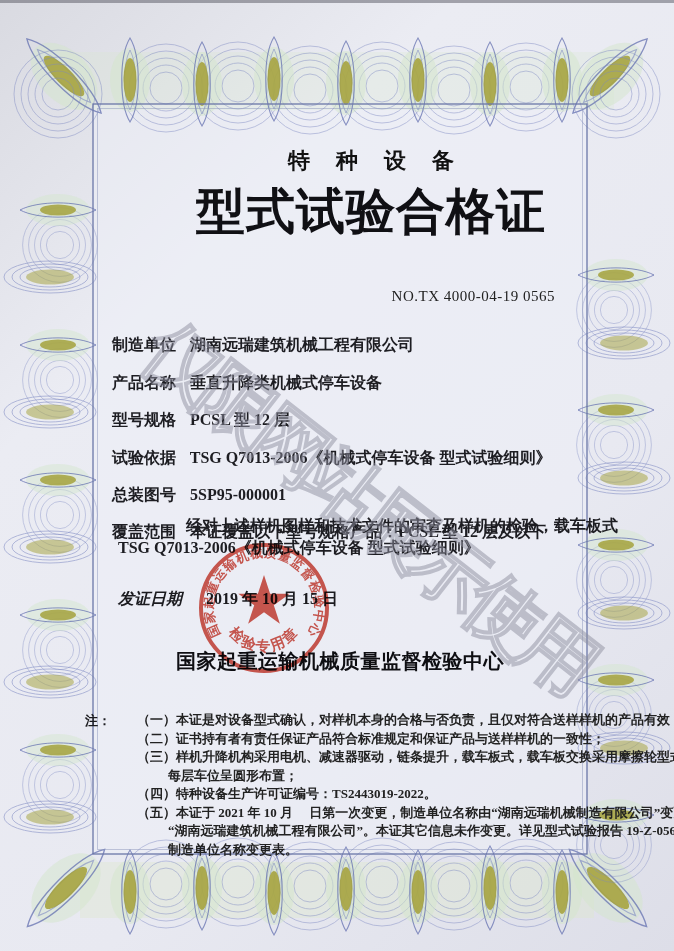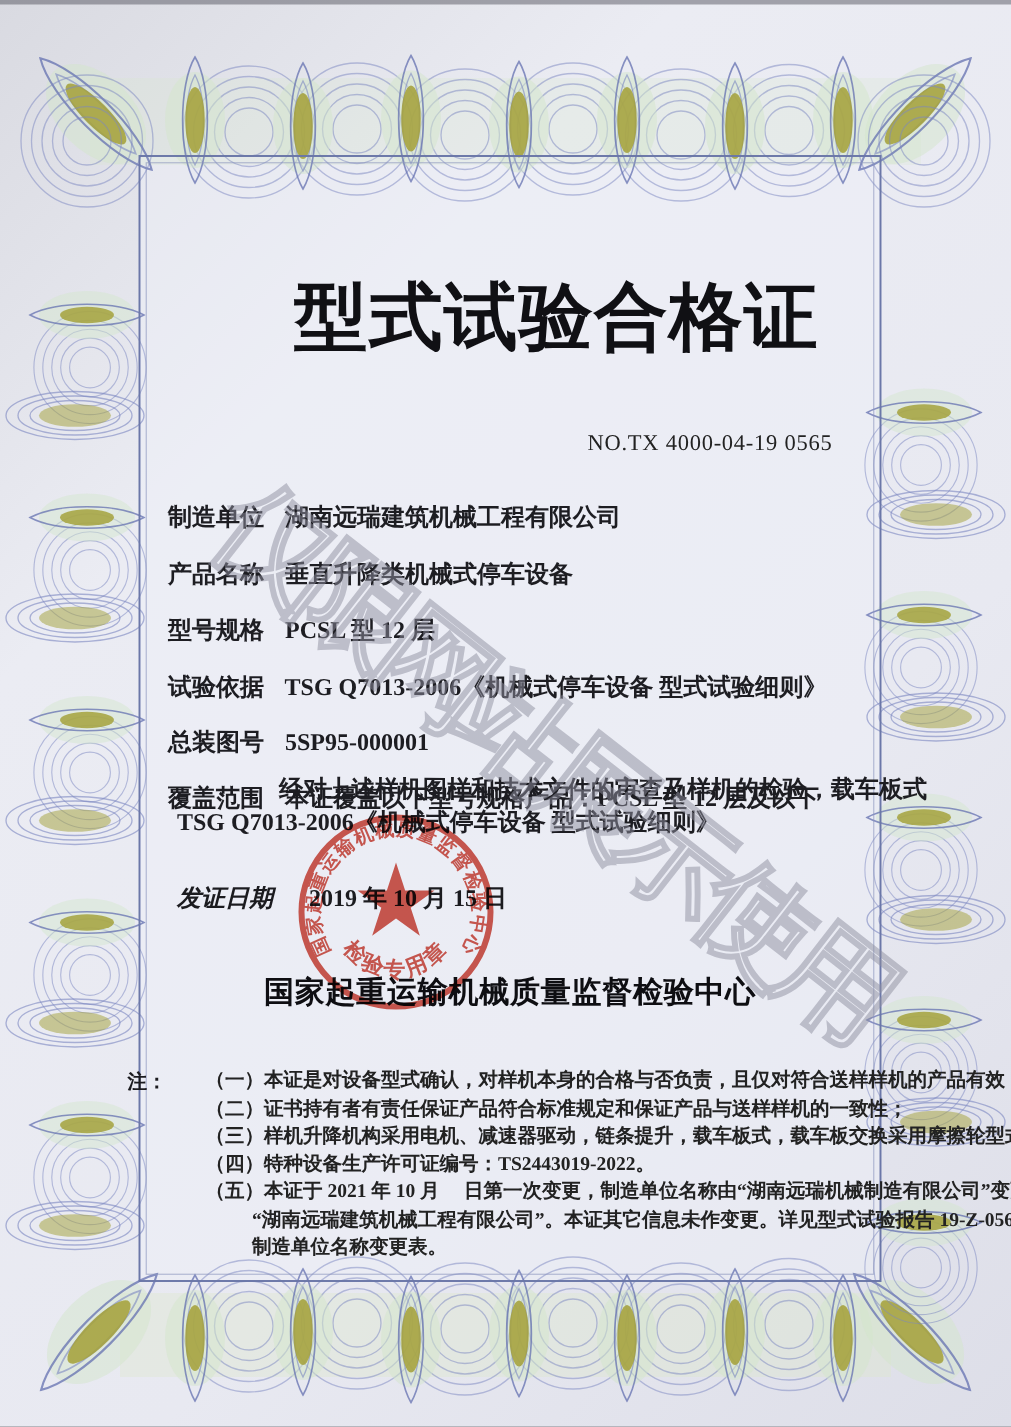--- a/index.html
+++ b/index.html
@@ -167,20 +167,21 @@
     <use href="#ovalH" x="624" y="343"></use>
       <use href="#ovalH" x="624" y="478"></use>
       <use href="#ovalH" x="624" y="613"></use>
     <use href="#ovalH" x="624" y="748"></use>
 
     <rect x="93" y="104" width="494" height="750" fill="none" stroke="#6b77a8" stroke-width="1.3"></rect>
     <rect x="97.5" y="108.5" width="485" height="741" fill="none" stroke="#8a94bd" stroke-width="0.8" opacity="0.6"></rect>
   </svg>
 
   <div class="content">
+    <div class="abs supertitle">特种设备</div>
     <div class="abs title">型式试验合格证</div>
     <div class="abs certno">NO.TX 4000-04-19 0565</div>
 
     <div class="abs fr f1">
       <span class="lbl">制造单位</span>
       <span>湖南远瑞建筑机械工程有限公司</span>
     </div>
     <div class="abs fr f2">
       <span class="lbl">产品名称</span>
       <span>垂直升降类机械式停车设备</span>
@@ -209,20 +210,21 @@
     <div class="abs issue-val">2019 年 10 月 15 日</div>
 
     <div class="abs issuer">国家起重运输机械质量监督检验中心</div>
 
     <div class="abs notes">
       <span class="notes-caption">注：</span>
       <div class="notes-body">
         <div class="note-line"><span>（一）</span><span>本证是对设备型式确认，对样机本身的合格与否负责，且仅对符合送样样机的产品有效；</span></div>
         <div class="note-line"><span>（二）</span><span>证书持有者有责任保证产品符合标准规定和保证产品与送样样机的一致性；</span></div>
         <div class="note-line"><span>（三）</span><span>样机升降机构采用电机、减速器驱动，链条提升，载车板式，载车板交换采用摩擦轮型式，</span></div>
+        <div class="note-line cont">每层车位呈圆形布置；</div>
         <div class="note-line"><span>（四）</span><span>特种设备生产许可证编号：TS2443019-2022。</span></div>
         <div class="note-line"><span>（五）</span><span>本证于 2021 年 10 月　 日第一次变更，制造单位名称由“湖南远瑞机械制造有限公司”变更为</span></div>
         <div class="note-line cont">“湖南远瑞建筑机械工程有限公司”。本证其它信息未作变更。详见型式试验报告 19-Z-0565</div>
         <div class="note-line cont">制造单位名称变更表。</div>
       </div>
     </div>
   </div>
 
   <svg class="stamp" width="160" height="160" viewBox="0 0 160 160" aria-hidden="true">
     <defs>

